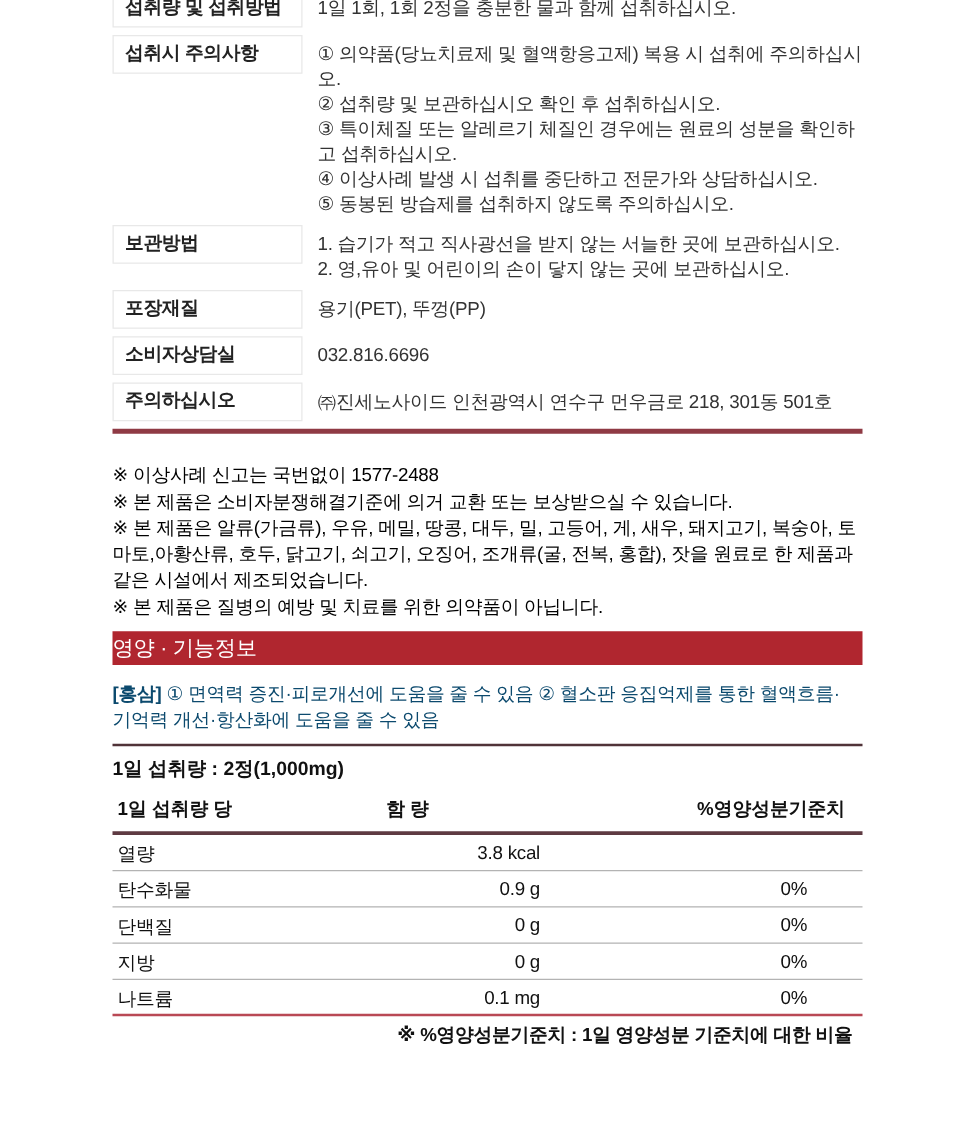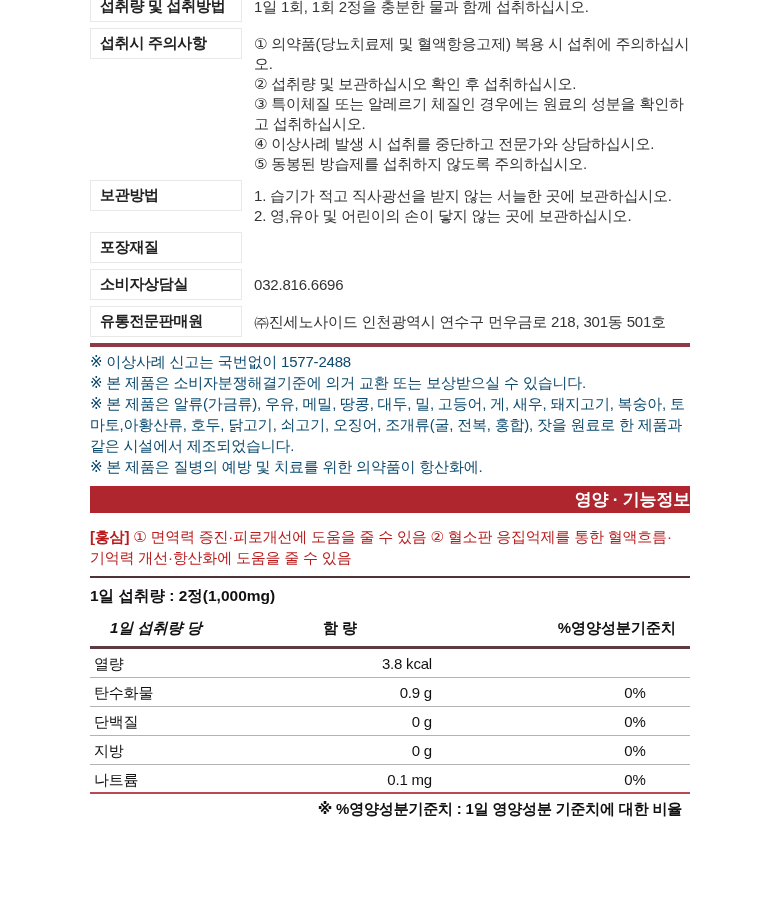--- a/index.html
+++ b/index.html
@@ -28,44 +28,44 @@
     font-size:15px; color:#333; line-height:20px; letter-spacing:-0.2px;
   }
   .content-line { margin:0; }
 
   
   .divider-maroon-thick { height:4px; background:var(--divider-maroon,#8F3A44); margin-top:3px; }
   .divider-dark-thin    { height:2px; background:var(--divider-dark,#503338); margin-top:8px; }
   .divider-header       { height:3px; background:var(--divider-header,#5E3A42); margin-top:7px; }
 
   
-  .notices { margin-top:4px; font-size:15px; line-height:21px; color:#0c4a6e; letter-spacing:-0.2px; }
+  .notices { margin-top:23px; font-size:15px; line-height:21px; color:#000000; letter-spacing:-0.2px; }
 
   
   .nutri-banner {
     margin-top:9px; height:27px; line-height:27px;
     background:var(--accent-red,#B0262F);
-    color:#ffffff; font-weight:bold; font-size:17px; text-align:right;
+    color:#ffffff; font-weight:normal; font-size:17px; text-align:left;
     letter-spacing:-0.2px;
   }
 
   
-  .function-text { margin-top:13px; font-size:15px; line-height:21px; color:#b91c1c; letter-spacing:-0.2px; }
+  .function-text { margin-top:13px; font-size:15px; line-height:21px; color:#0c4a6e; letter-spacing:-0.2px; }
   .function-text .fn-label { font-weight:bold; }
 
   
   .serving-info {
     margin-top:8px; padding-right:16px;
     font-size:15.5px; font-weight:bold; color:#111;
   }
 
   
   .nutri-header { position:relative; margin-top:12px; height:20px; font-size:15px; font-weight:bold; color:#111; }
-  .nh-name   { position:absolute; left:20px; top:0;font-style:italic; }
-  .nh-amount { position:absolute; left:160px; width:180px; top:0; text-align:center; }
+  .nh-name   { position:absolute; left:4px; top:0; }
+  .nh-amount { position:absolute; left:146px; width:180px; top:0; text-align:center; }
   .nh-pct    { position:absolute; right:14px; top:0; text-align:center; }
 
   .nutri-rows { }
   .nutri-row {
     position:relative; padding:6px 0 0 4px; font-size:15px; color:#111;
     border-bottom:1px solid var(--row-line,#b3b3b3);
     letter-spacing:-0.2px;
     min-height:29px;
   }
   .nr-name   { display:inline-block; white-space:nowrap; }
@@ -107,46 +107,49 @@
     <div class="info-row">
       <div class="label-cell">보관방법</div>
       <div class="content-cell">
         <p class="content-line">1. 습기가 적고 직사광선을 받지 않는 서늘한 곳에 보관하십시오.</p>
         <p class="content-line">2. 영,유아 및 어린이의 손이 닿지 않는 곳에 보관하십시오.</p>
       </div>
     </div>
 
     <div class="info-row">
       <div class="label-cell">포장재질</div>
+      <div class="content-cell">
+        <p class="content-line">용기(PET), 뚜껑(PP)</p>
+      </div>
     </div>
 
     <div class="info-row">
       <div class="label-cell">소비자상담실</div>
       <div class="content-cell">
         <p class="content-line">032.816.6696</p>
       </div>
     </div>
 
 
     <div class="info-row">
-      <div class="label-cell">유통전문판매원</div>
+      <div class="label-cell">주의하십시오</div>
       <div class="content-cell">
         <p class="content-line">㈜진세노사이드 인천광역시 연수구 먼우금로 218, 301동 501호</p>
       </div>
     </div>
 
   </div>
 
   <div class="divider-maroon-thick"></div>
 
   <div class="notices">
     <p class="content-line">※ 이상사례 신고는 국번없이 1577-2488</p>
     <p class="content-line">※ 본 제품은 소비자분쟁해결기준에 의거 교환 또는 보상받으실 수 있습니다.</p>
     <p class="content-line">※ 본 제품은 알류(가금류), 우유, 메밀, 땅콩, 대두, 밀, 고등어, 게, 새우, 돼지고기, 복숭아, 토마토,아황산류, 호두, 닭고기, 쇠고기, 오징어, 조개류(굴, 전복, 홍합), 잣을 원료로 한 제품과 같은 시설에서 제조되었습니다.</p>
-    <p class="content-line">※ 본 제품은 질병의 예방 및 치료를 위한 의약품이 항산화에.</p>
+    <p class="content-line">※ 본 제품은 질병의 예방 및 치료를 위한 의약품이 아닙니다.</p>
   </div>
 
   <div class="nutri-banner">
     <span>영양 · 기능정보</span>
   </div>
 
   <p class="function-text">
     <span class="fn-label">[홍삼]</span><span> ① 면역력 증진·피로개선에 도움을 줄 수 있음 ② 혈소판 응집억제를 통한 혈액흐름· 기억력 개선·항산화에 도움을 줄 수 있음</span>
   </p>
 

